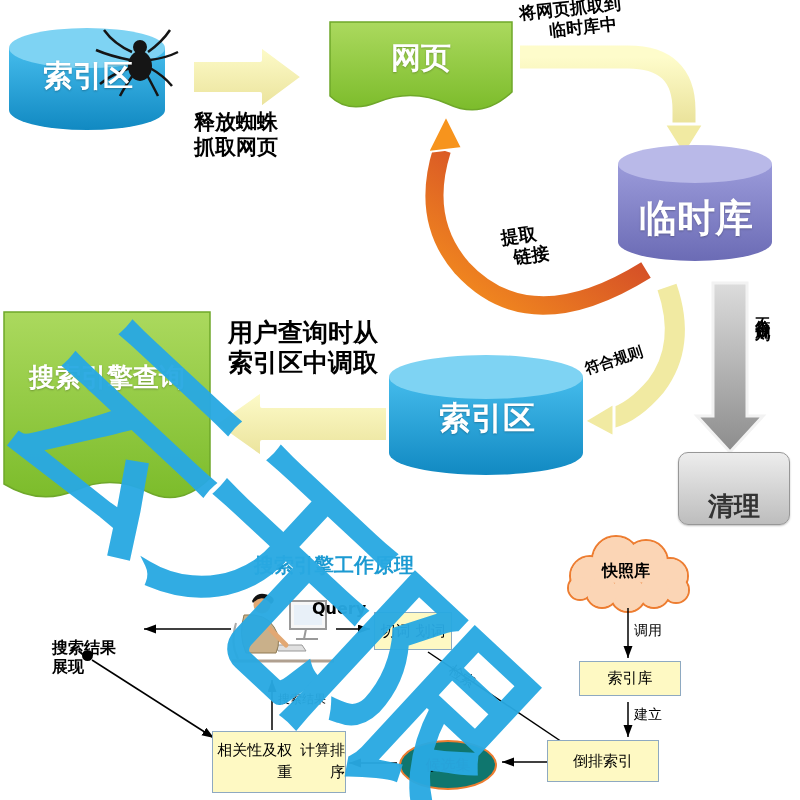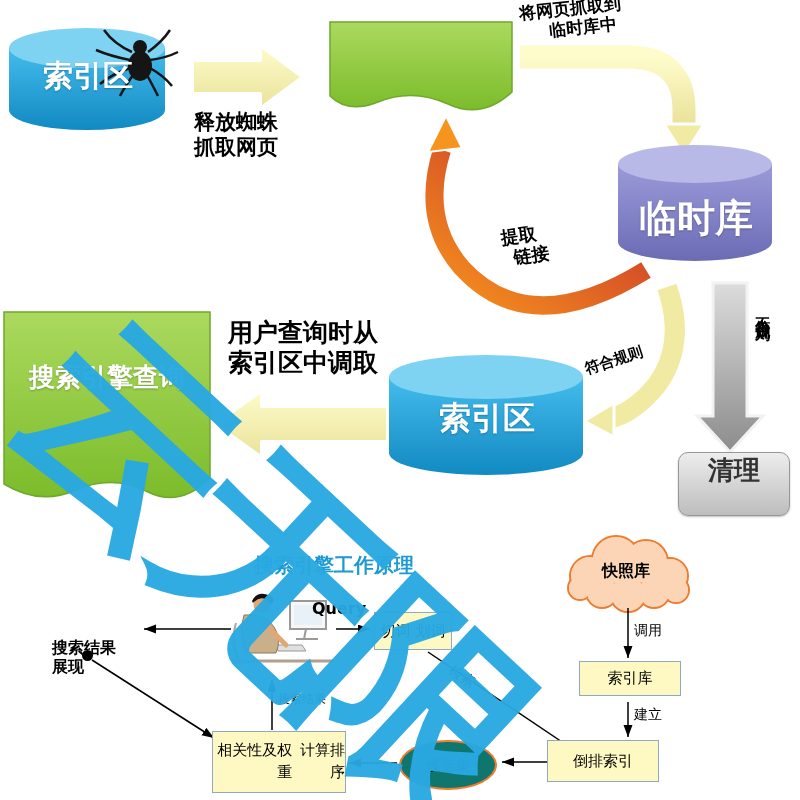--- a/index.html
+++ b/index.html
@@ -7,23 +7,23 @@
   .stage{position:relative;width:800px;height:800px;background:#fff;overflow:hidden;
          font-family:"DejaVu Sans","Liberation Sans",sans-serif;color:#000}
   .layer-svg{position:absolute;left:0;top:0;z-index:1}
   .lbl{position:absolute;z-index:2;line-height:1.18}
   .bold{font-weight:bold}
   .center{text-align:center}
   .cyl-label{font-weight:bold;color:#fff;text-align:center;text-shadow:0 1px 2px rgba(0,0,0,.25)}
   .bbox{position:absolute;z-index:2;background:#fef9c3;border:1px solid #8EA9C1;
         display:flex;align-items:center;justify-content:center;font-size:15px;color:#000;text-align:right}
   .note{font-weight:bold;color:#000}
-  .clean-btn{position:absolute;z-index:2;width:112px;height:64px;border-radius:10px;
+  .clean-btn{position:absolute;z-index:2;width:112px;height:73px;border-radius:10px;
         background:linear-gradient(#EDEDED,#BDBDBD);border:1px solid #979797;
-        display:flex;align-items:flex-start;justify-content:center;font-size:26px;font-weight:bold;color:#333;
+        display:flex;align-items:flex-end;justify-content:center;font-size:26px;font-weight:bold;color:#333;
         box-shadow:0 1px 2px rgba(0,0,0,.25)}
   .candidate{position:absolute;z-index:2;width:98px;height:50px;border-radius:50%;
         background:#0f766e;border:2px solid #ED7D31;display:flex;align-items:center;justify-content:center;
         font-size:15px;color:#000}
   .vert{writing-mode:vertical-rl;letter-spacing:2px}
   .watermark{position:absolute;left:150px;top:260px;z-index:5;pointer-events:none;
         transform:rotate(43deg);transform-origin:0 0;
         font-size:212px;font-weight:bold;letter-spacing:-14px;color:#29A9E2;opacity:.96;white-space:nowrap}
   .dot{position:absolute;z-index:2;width:11px;height:11px;border-radius:50%;background:#000}
 </style>
@@ -180,20 +180,21 @@
     </g>
   </svg>
 
   <div class="lbl cyl-label" style="left:10px;top:58px;width:156px;font-size:30px">索引区</div>
 
   <div class="lbl note" style="left:194px;top:110px;font-size:21px">
     <div>释放蜘蛛</div>
     <div>抓取网页</div>
   </div>
 
+  <div class="lbl cyl-label" style="left:330px;top:40px;width:182px;font-size:30px">网页</div>
 
   <div class="lbl note" style="left:520px;top:-2px;font-size:17px;transform:rotate(-6deg)">
     <div>将网页抓取到</div>
     <div style="margin-left:28px">临时库中</div>
   </div>
 
   <div class="lbl cyl-label" style="left:620px;top:196px;width:152px;font-size:38px">临时库</div>
 
   <div class="lbl note" style="left:502px;top:224px;font-size:18px;transform:rotate(-8deg)">
     <div>提取</div>

